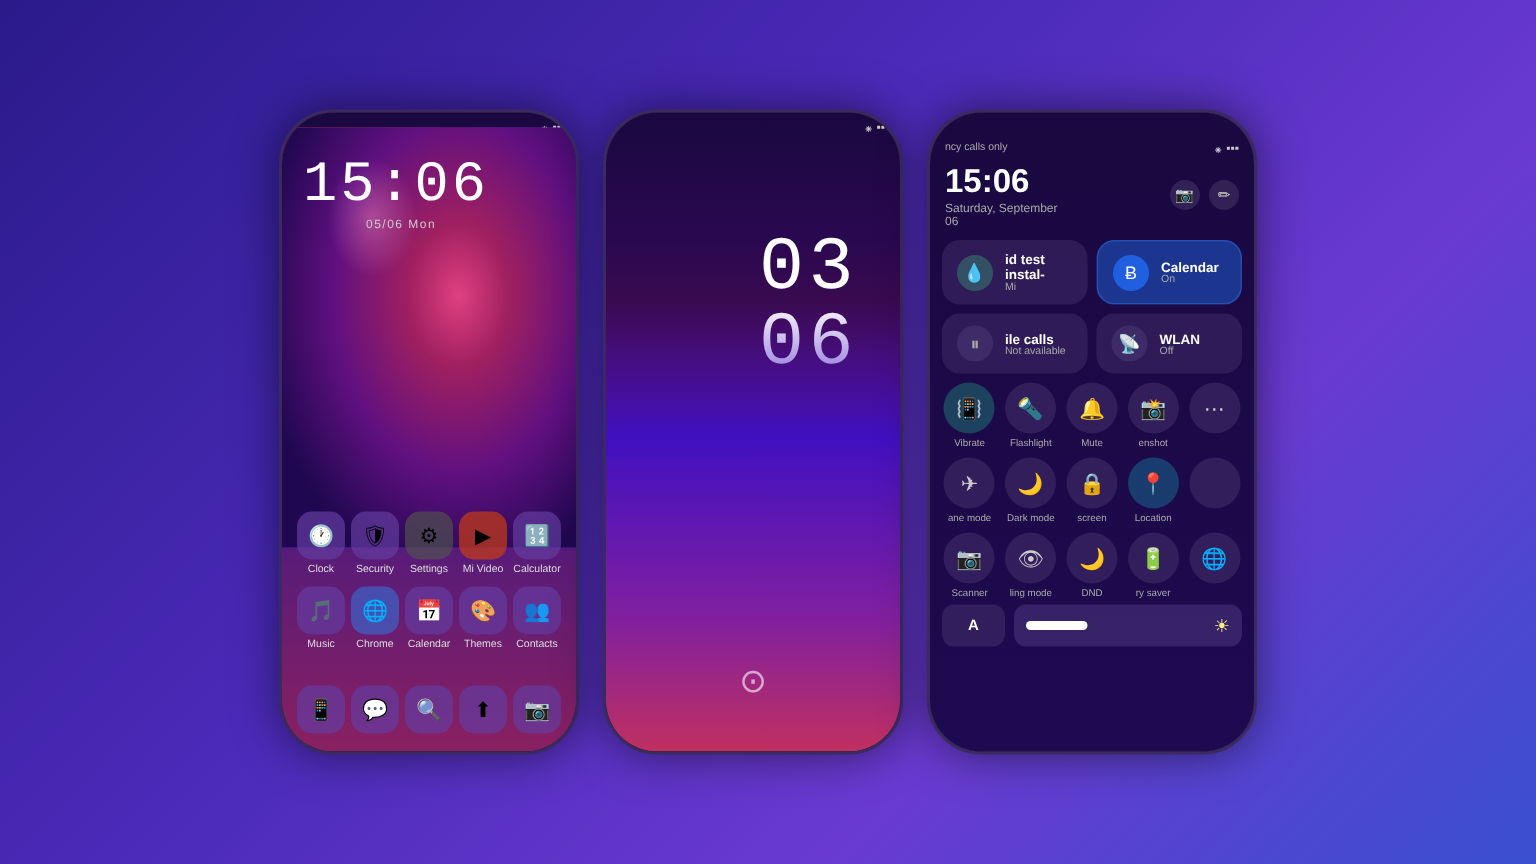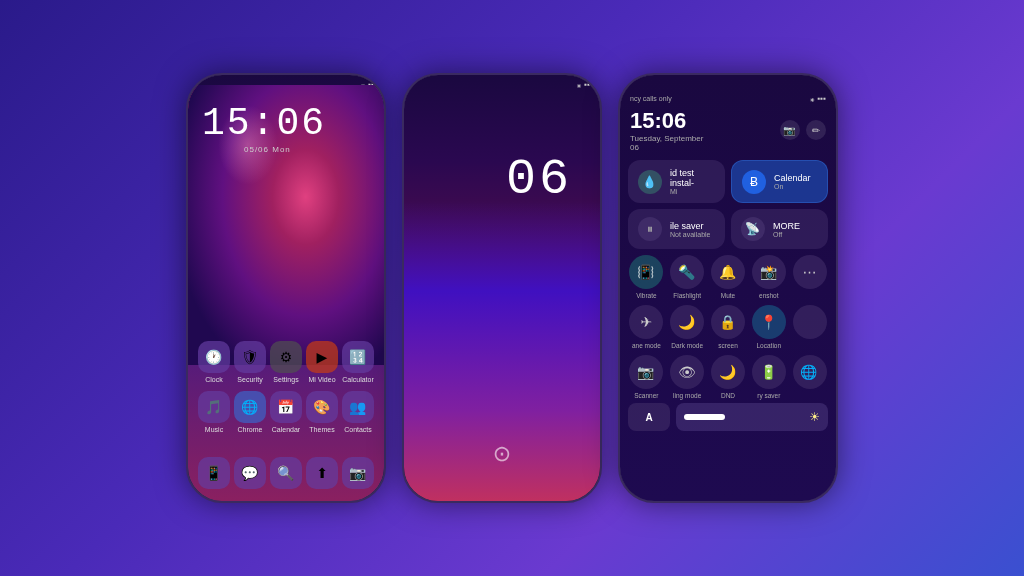--- a/index.html
+++ b/index.html
@@ -286,21 +286,21 @@
       align-items: center;
       justify-content: center;
       font-size: 12px;
     }
 
     .tile-icon-blue { background: #2060e0; color: white; }
     .tile-icon-teal { background: rgba(60,160,120,0.4); color: #80ffcc; }
     .tile-icon-gray { background: rgba(80,60,120,0.5); color: #aaa; }
 
     .tile-info { flex: 1; }
-    .tile-title { font-size: 9px; color: white; font-weight: normal; }
+    .tile-title { font-size: 9px; color: white; font-weight: bold; }
     .tile-subtitle { font-size: 7px; color: #aaa; }
 
     .control-buttons {
       display: grid;
       grid-template-columns: repeat(5, 1fr);
       gap: 4px;
       margin-bottom: 6px;
     }
 
     .ctrl-btn {
@@ -472,20 +472,21 @@
         <div class="phone-2-bg">
 
           <div class="status-bar">
             <div class="status-icons">
               <span class="status-icon">⁕</span>
               <span class="status-icon">▪▪</span>
             </div>
           </div>
 
           <div class="lock-time">
+            <div>03</div>
             <div>06</div>
           </div>
 
           <div class="lock-hero"></div>
 
           <div class="fingerprint-icon">⊙</div>
         </div>
       </div>
     </div>
 
@@ -498,21 +499,21 @@
             <div class="status-icons">
               <span class="status-icon">⁕</span>
               <span class="status-icon">▪▪▪</span>
             </div>
           </div>
 
           <div class="cc-time-row">
             <div>
               <div class="cc-time">15:06</div>
               <div class="cc-date">
-                <span>Tuesday, September</span><br>
+                <span>Saturday, September</span><br>
                 <span>06</span>
               </div>
             </div>
             <div class="cc-icons-row">
               <div class="cc-icon-btn">📷</div>
               <div class="cc-icon-btn">✏</div>
             </div>
           </div>
 
           <div class="control-tiles">
@@ -526,28 +527,28 @@
             <div class="tile tile-bluetooth">
               <div class="tile-icon tile-icon-blue">Ƀ</div>
               <div class="tile-info">
                 <div class="tile-title">Calendar</div>
                 <div class="tile-subtitle">On</div>
               </div>
             </div>
             <div class="tile">
               <div class="tile-icon tile-icon-gray">⏸</div>
               <div class="tile-info">
-                <div class="tile-title">ile saver</div>
+                <div class="tile-title">ile calls</div>
                 <div class="tile-subtitle">Not available</div>
               </div>
             </div>
             <div class="tile">
               <div class="tile-icon tile-icon-gray">📡</div>
               <div class="tile-info">
-                <div class="tile-title">MORE</div>
+                <div class="tile-title">WLAN</div>
                 <div class="tile-subtitle">Off</div>
               </div>
             </div>
           </div>
 
           <div class="control-buttons">
             <div class="ctrl-btn">
               <div class="ctrl-circle active">📳</div>
               <span class="ctrl-label">Vibrate</span>
             </div>

